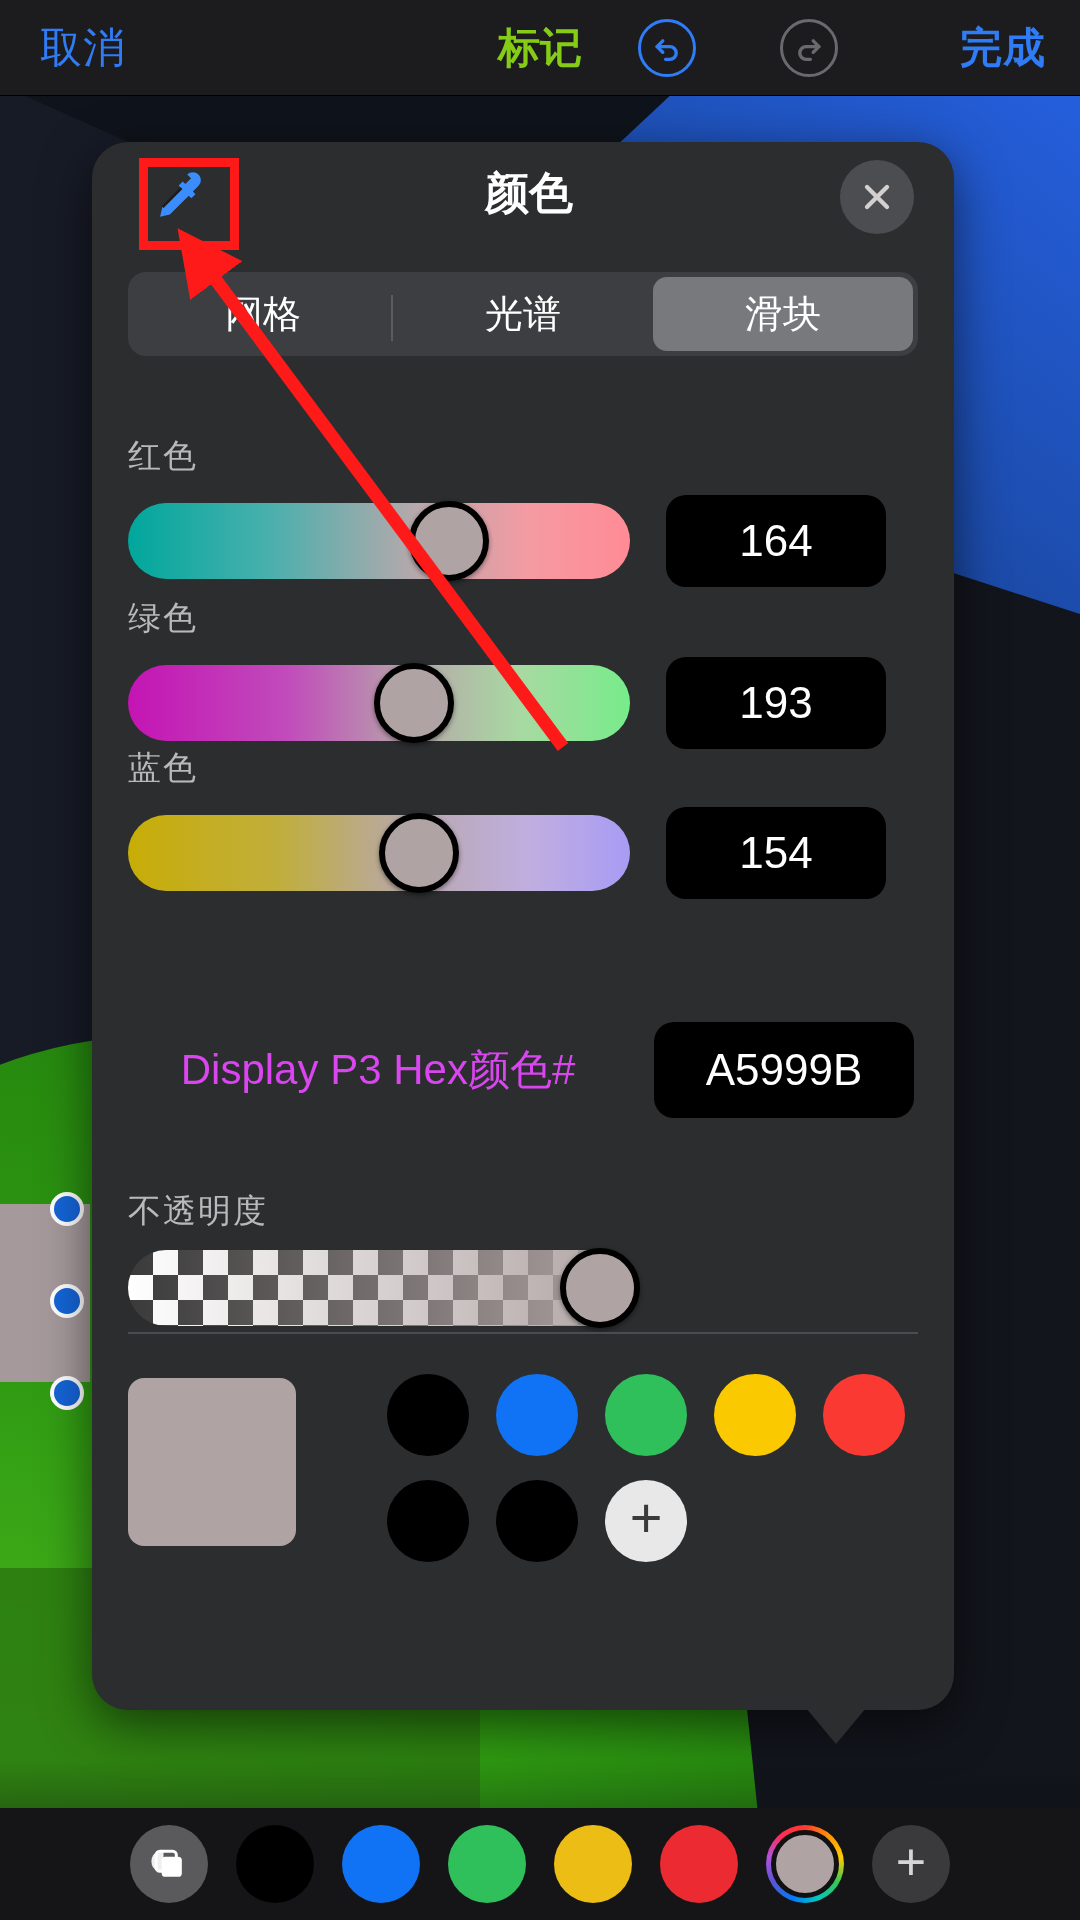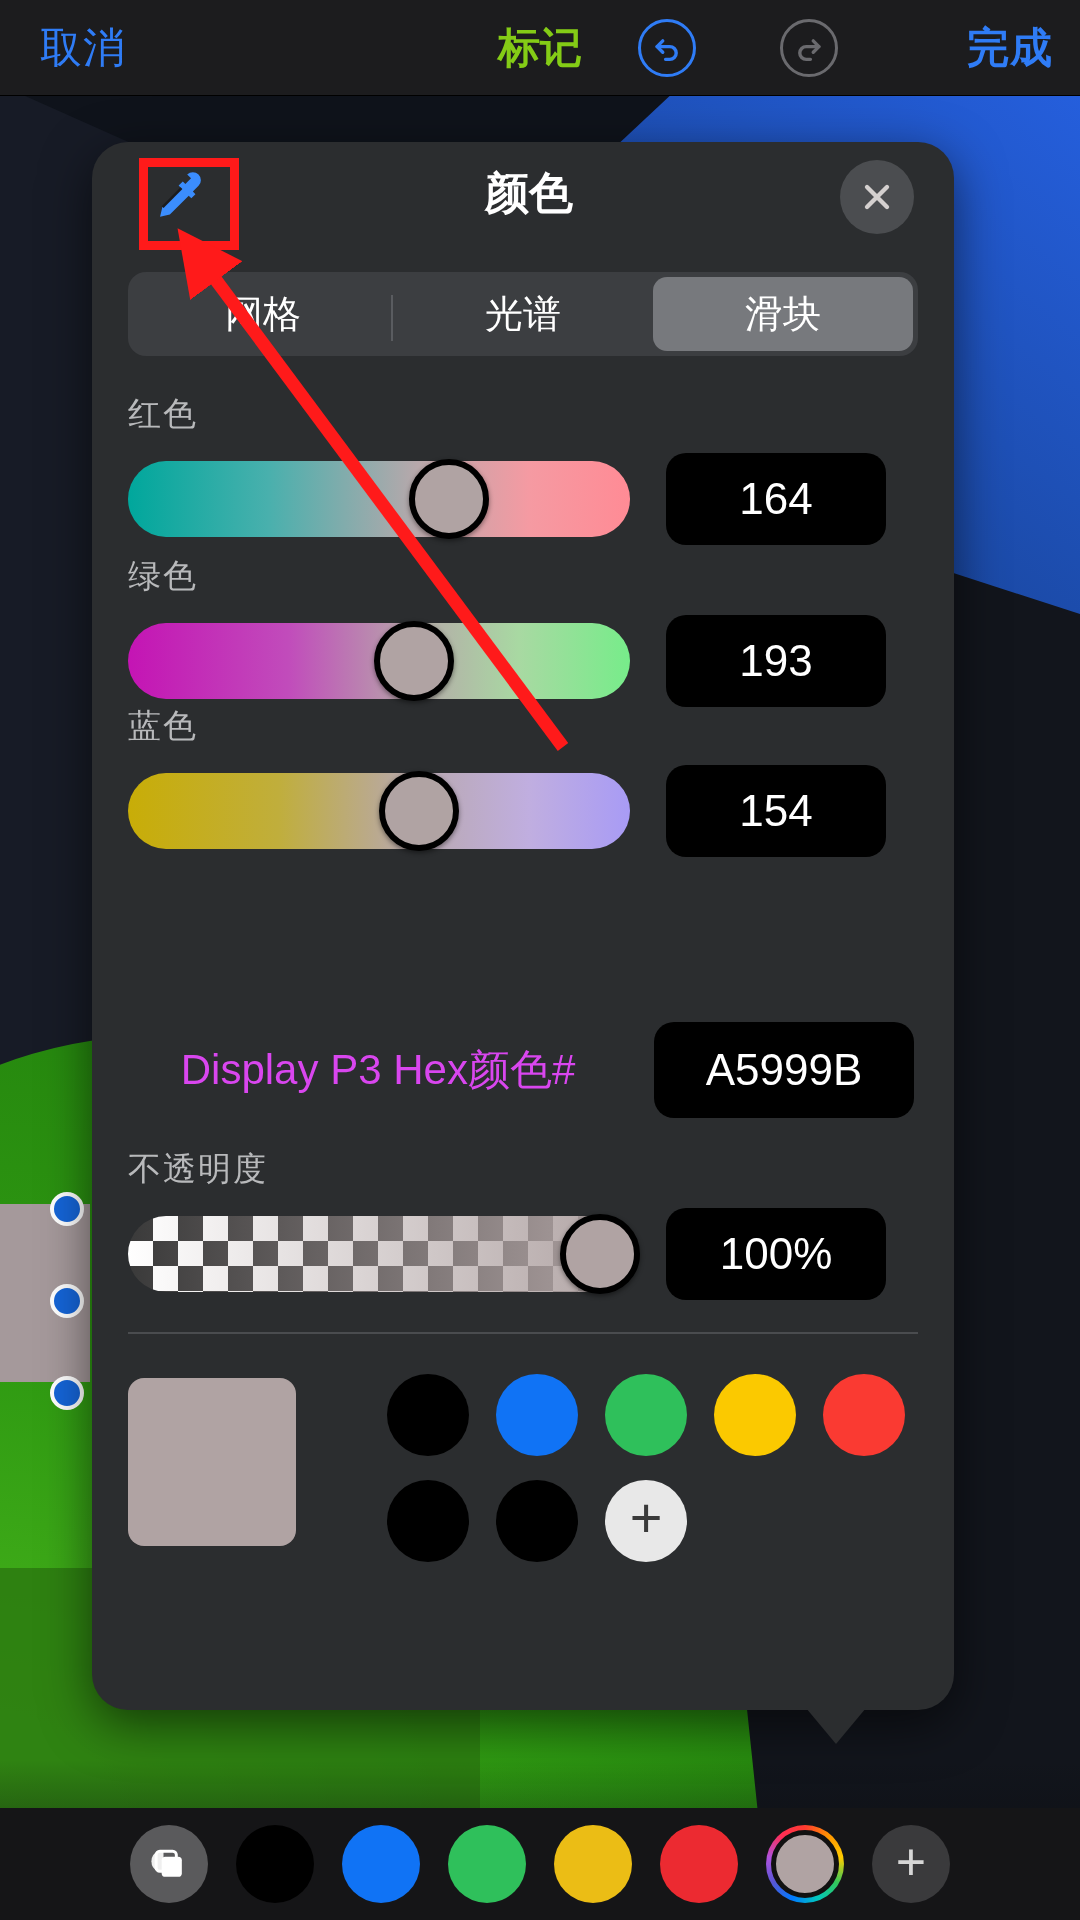--- a/index.html
+++ b/index.html
@@ -67,21 +67,21 @@
     position:absolute; left:0; top:0; width:1080px; height:96px;
     background:#1c1c1e;
     display:flex; align-items:center;
     border-bottom:1px solid #000;
   }
   .nav-btn{
     color:#2f7cf6; font-size:42px; letter-spacing:1px; background:none; border:none;
     font-family:inherit; cursor:pointer;
   }
   #cancel-btn{ position:absolute; left:40px; }
-  #done-btn{ position:absolute; right:27px; font-weight:700; }
+  #done-btn{ position:absolute; right:34px; font-weight:700; }
   #nav-title{
     position:absolute; left:0; right:0; text-align:center; color:#84cc16;
     font-size:42px; font-weight:700; pointer-events:none;
   }
   .circ-btn{
     position:absolute; width:58px; height:58px; border-radius:50%;
     display:flex; align-items:center; justify-content:center;
   }
   #undo-btn{ left:638px; top:19px; border:3px solid #2f7cf6; }
   #redo-btn{ left:780px; top:19px; border:3px solid #6a6a6e; }
@@ -126,21 +126,21 @@
     color:#fff; font-size:38px; border-radius:14px; position:relative;
   }
   .seg.active{ background:#77797d; }
   .seg-divider{
     position:absolute; left:-2px; top:18px; width:2px; height:46px;
     background:#5a5c60;
   }
 
   
   .slider-row{ position:absolute; left:36px; width:790px; }
-  .slider-label{ color:#b8b9bb; font-size:33px; margin-bottom:16px; letter-spacing:2px; }
+  .slider-label{ color:#b8b9bb; font-size:33px; margin-bottom:16px; letter-spacing:2px;margin-top:42px; }
   .slider-line{ display:flex; align-items:center; }
   .track{
     position:relative; width:502px; height:76px; border-radius:38px;
   }
   .track.red   { background:linear-gradient(90deg,#00a79c 0%,#49b0ad 28%,#b9a8ab 58%,#f59aa2 80%,#ff8b95 100%); }
   .track.green { background:linear-gradient(90deg,#c414b4 0%,#c14cbb 32%,#b6a8a9 57%,#a8d9a2 78%,#77ec8a 100%); }
   .track.blue  { background:linear-gradient(90deg,#c8ad07 0%,#c0ae3c 30%,#b8a8ab 56%,#c0aee0 80%,#a89bf5 100%); }
   .track.alpha {
     background-color:#b0a3a3;
     background-image:
@@ -334,21 +334,20 @@
     <div id="hex-label">Display P3 Hex颜色#</div>
     <div id="hex-value">A5999B</div>
   </div>
 
   <div class="slider-row" style="top:1005px;">
     <div class="slider-label">不透明度</div>
     <div class="slider-line">
       <div class="track alpha">
         <div class="thumb" style="left:94%;"></div>
       </div>
-      <div class="value-box">100%</div>
     </div>
   </div>
 
   <div id="divider"></div>
 
   <div id="swatch-area">
     <div id="current-swatch"></div>
     <div class="swatch-grid">
       <div class="swatch" style="background:#000;"></div>
       <div class="swatch" style="background:#1073f5;"></div>

